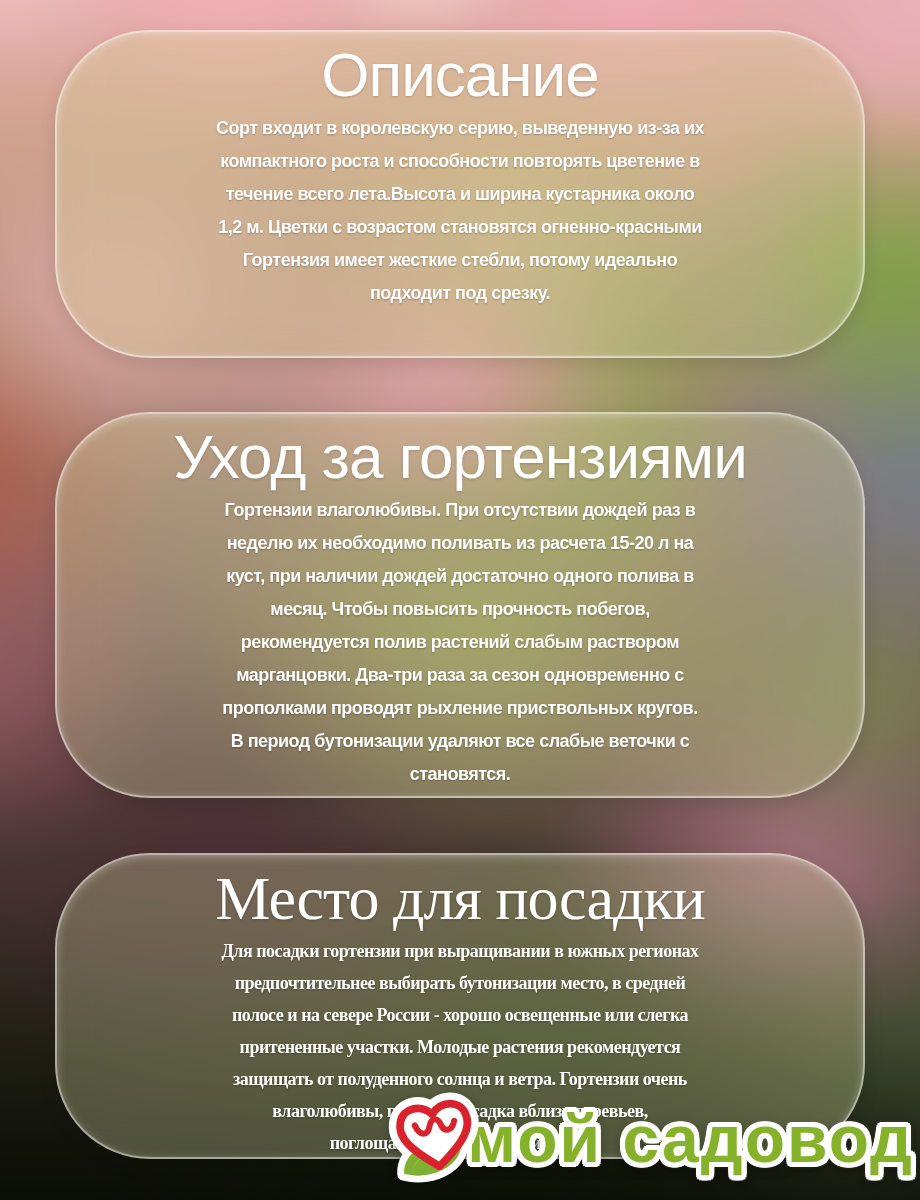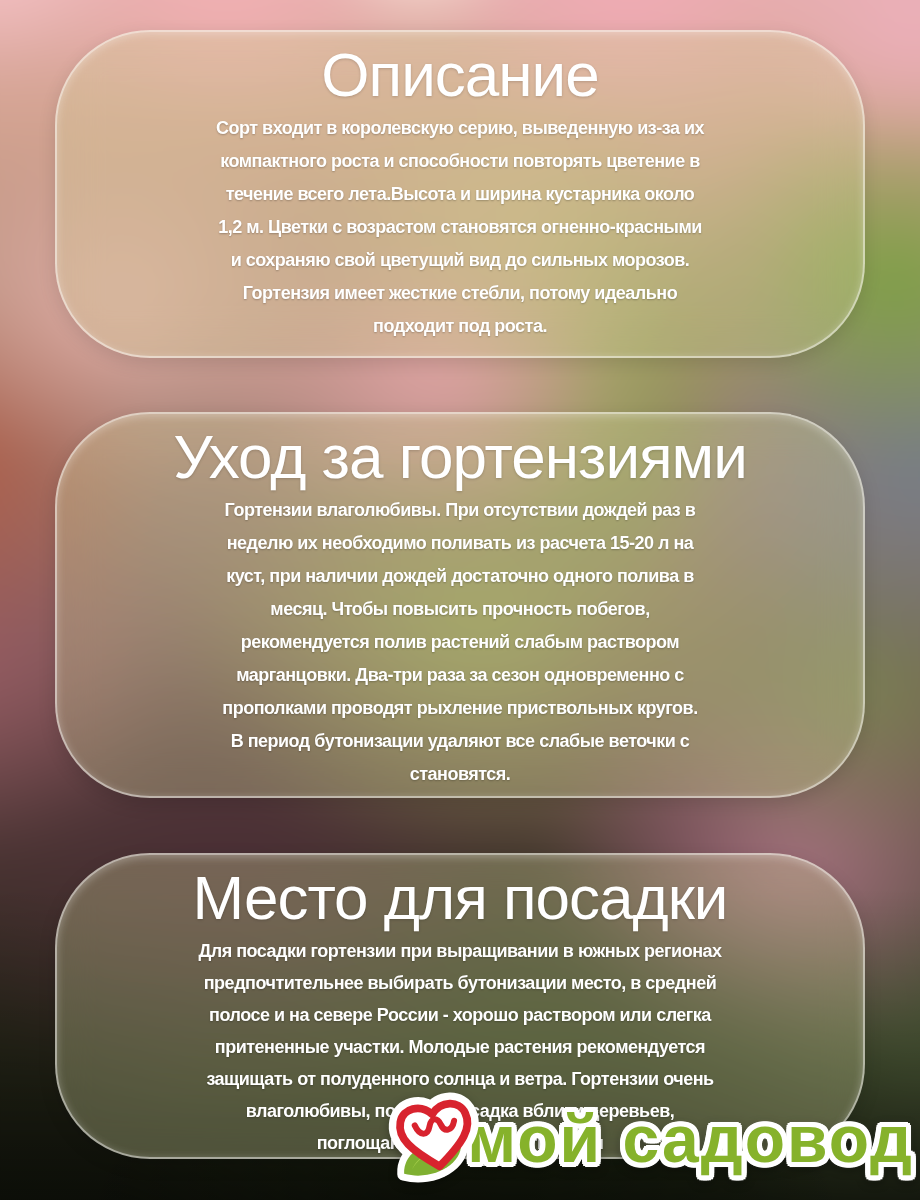--- a/index.html
+++ b/index.html
@@ -50,21 +50,21 @@
     background:var(--card-tint, rgba(210,214,160,.32));
     border:2px solid var(--card-border, rgba(255,255,255,.5));
     box-shadow: inset 0 2px 8px rgba(255,255,255,.3), 0 6px 18px rgba(0,0,0,.12);
     backdrop-filter: blur(22px) saturate(1.05);
     -webkit-backdrop-filter: blur(22px) saturate(1.05);
     display:flex;flex-direction:column;align-items:center;
     padding-top:6px;
   }
   .card1{top:30px;height:328px;}
   .card2{top:412px;height:386px;}
-  .card3{top:853px;height:306px;}
+  .card3{top:853px;height:306px;font-family:Liberation Serif, serif;}
 
   .card-title{
     margin:0;font-size:62px;font-weight:300;line-height:74px;
     letter-spacing:-1px;color:var(--text,#fff);
     text-shadow:0 1px 3px rgba(0,0,0,.18);
     white-space:nowrap;
   }
   .card-body{
     font-size:18px;font-weight:700;letter-spacing:-.5px;
     color:var(--text,#fff);text-align:center;
@@ -107,23 +107,22 @@
   <div class="bg"></div>
   <div class="vignette"></div>
 
   <section class="card card1">
     <h1 class="card-title">Описание</h1>
     <div class="card-body">
         <div class="line">Сорт входит в королевскую серию, выведенную из-за их</div>
         <div class="line">компактного роста и способности повторять цветение в</div>
         <div class="line">течение всего лета.Высота и ширина кустарника около</div>
         <div class="line">1,2 м. Цветки с возрастом становятся огненно-красными</div>
-        <div class="line">и сохраняю свой цветущий вид до сильных морозов.</div>
         <div class="line">Гортензия имеет жесткие стебли, потому идеально</div>
-        <div class="line">подходит под роста.</div>
+        <div class="line">подходит под срезку.</div>
       </div>
   </section>
 
   <section class="card card2">
     <h1 class="card-title">Уход за гортензиями</h1>
     <div class="card-body">
         <div class="line">Гортензии влаголюбивы. При отсутствии дождей раз в</div>
         <div class="line">неделю их необходимо поливать из расчета 15-20 л на</div>
         <div class="line">куст, при наличии дождей достаточно одного полива в</div>
         <div class="line">месяц. Чтобы повысить прочность побегов,</div>
@@ -133,21 +132,21 @@
         <div class="line">В период бутонизации удаляют все слабые веточки с</div>
         <div class="line">становятся.</div>
       </div>
   </section>
 
   <section class="card card3">
     <h1 class="card-title">Место для посадки</h1>
     <div class="card-body">
         <div class="line">Для посадки гортензии при выращивании в южных регионах</div>
         <div class="line">предпочтительнее выбирать бутонизации место, в средней</div>
-        <div class="line">полосе и на севере России - хорошо раствором или слегка</div>
+        <div class="line">полосе и на севере России - хорошо освещенные или слегка</div>
         <div class="line">притененные участки. Молодые растения рекомендуется</div>
         <div class="line">защищать от полуденного солнца и ветра. Гортензии очень</div>
         <div class="line">влаголюбивы, поэтому посадка вблизи деревьев,</div>
         <div class="line">поглощающих много влаги, для н</div>
       </div>
   </section>
 
   <div class="logo">
     <svg class="logo-heart" viewBox="0 0 130 130" aria-hidden="true">
       <g transform="rotate(-8 62 62)">

